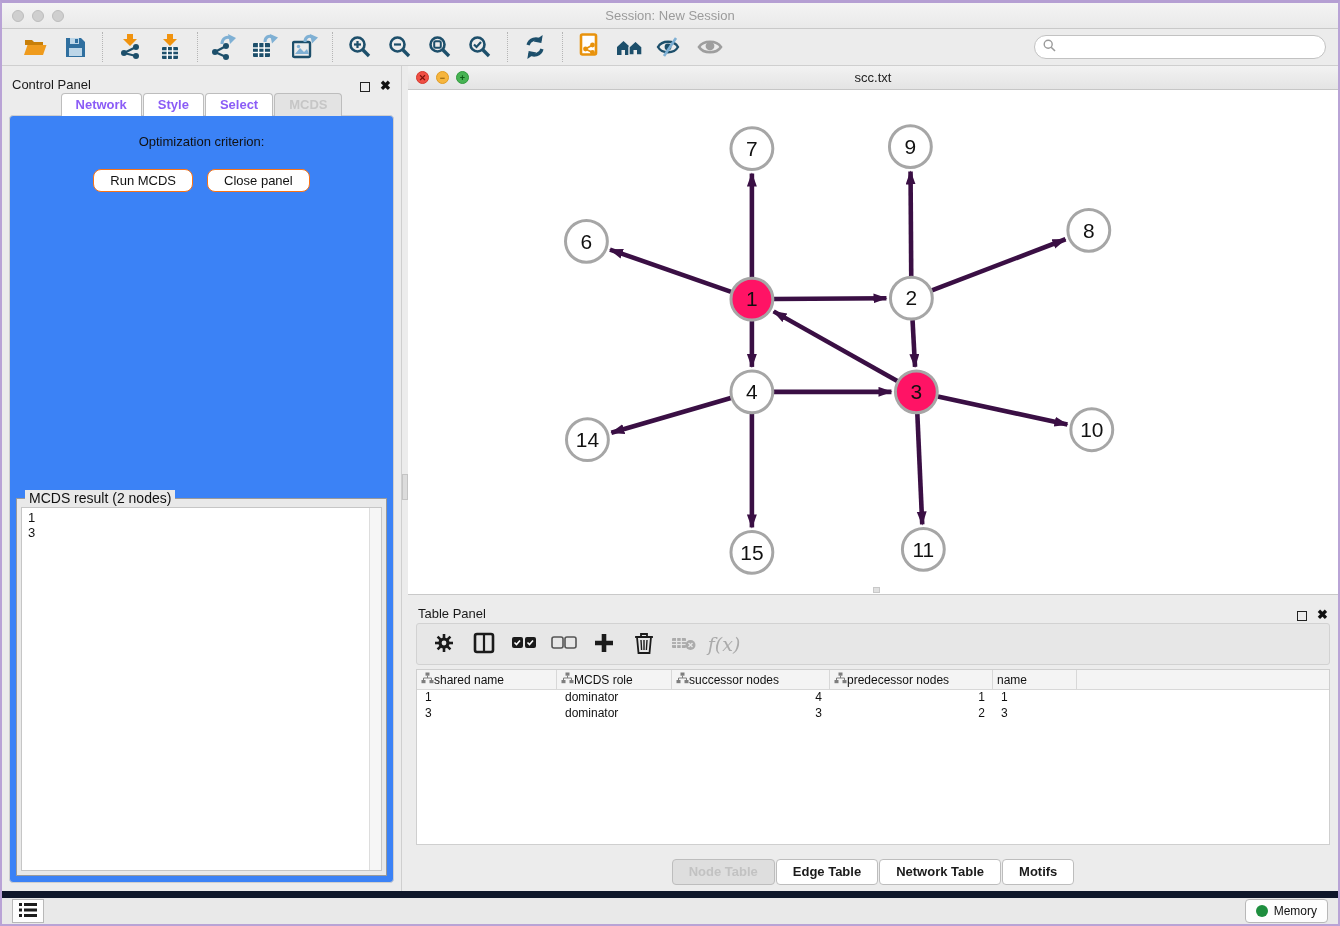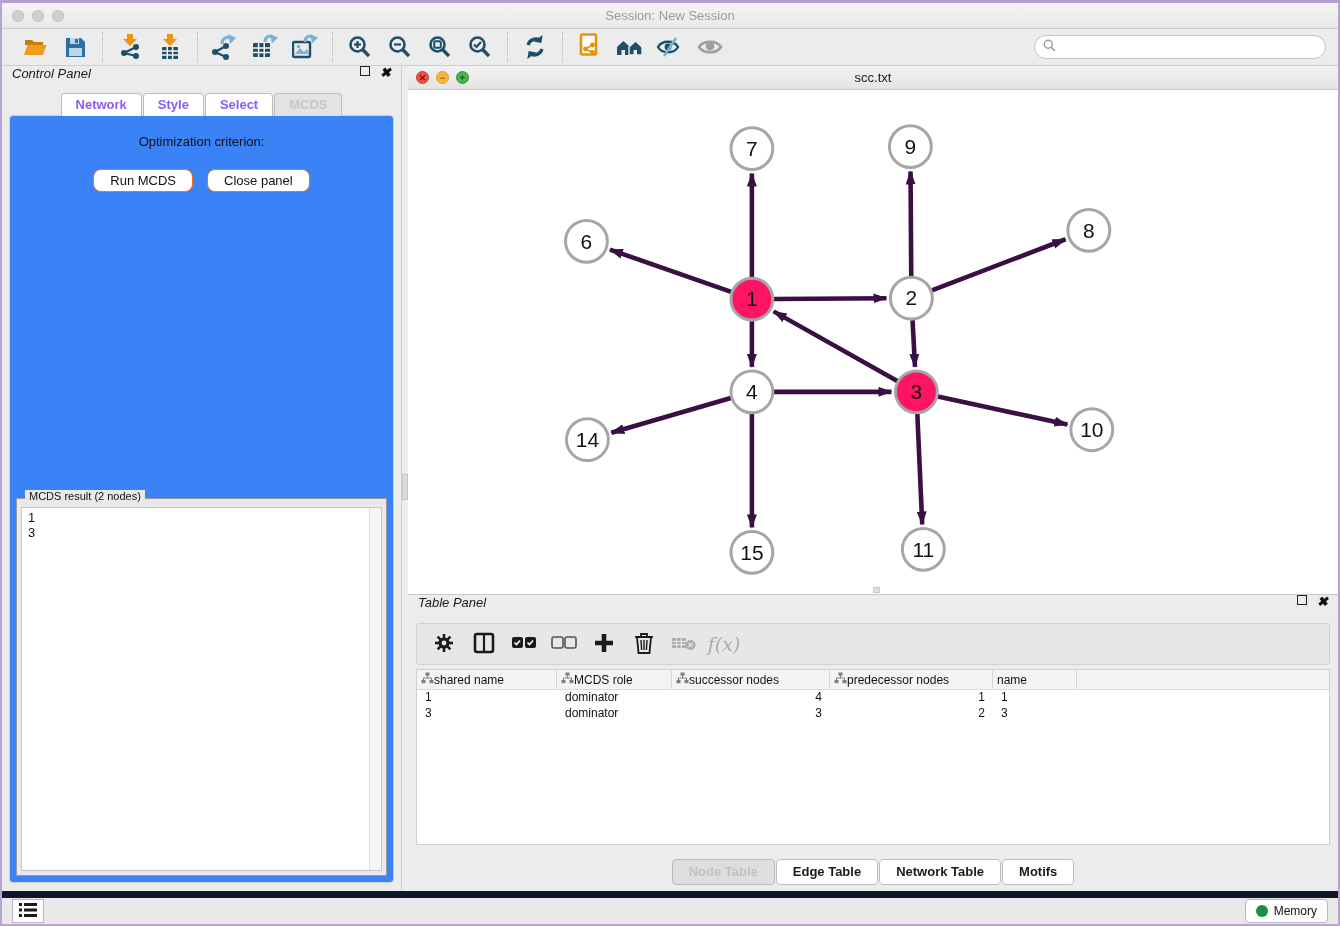--- a/index.html
+++ b/index.html
@@ -24,36 +24,36 @@
   .search-box input { border:none; outline:none; flex:1; font-size:12px; font-family:"Liberation Sans",sans-serif; background:transparent; }
 
   
   .main { flex:1; display:flex; min-height:0; }
   .control-panel { width:400px; background:#ececec; display:flex; flex-direction:column; border-right:1px solid #cfcfcf; }
   .splitter { width:6px; background:#ececec; position:relative; }
   .splitter .grip { position:absolute; left:0; top:408px; width:6px; height:26px; background:#dcdcdc; border:1px solid #c4c4c4; }
   .right-area { flex:1; display:flex; flex-direction:column; min-width:0; }
 
   
-  .panel-header { height:26px; display:flex; align-items:flex-start; padding:0 10px; font-size:13px; color:#1a1a1a;font-style:italic; }
+  .panel-header { height:26px; display:flex; align-items:flex-end; padding:0 10px; font-size:13px; color:#1a1a1a; }
   .panel-header .spacer { flex:1; }
   .float-icon { width:10px; height:10px; border:1.5px solid #222; margin-right:10px; }
   .close-icon { font-size:13px; font-weight:bold; color:#111; line-height:1; }
   .cp-tabs { display:flex; justify-content:center; gap:1px; position:relative; top:1px; }
   .cp-tab { padding:3px 14px 4px; background:#fff; border:1px solid #bdbdbd; border-bottom:none; border-radius:4px 4px 0 0; font-weight:bold; font-size:13px; color:#8b5cf6; }
   .cp-tab.sel { background:#e3e3e3; color:#c6c6c6; }
   .cp-body { flex:1; margin:0 7px 8px; background:#3b82f6; border:1px solid #cfcfcf; border-radius:4px; padding-top:18px; display:flex; flex-direction:column; min-height:0; }
   .opt-label { text-align:center; font-size:13px; color:#111; margin-bottom:9px; }
   .select-box { margin:0 38px; height:23px; background:#fff; border:1px solid #ababab; border-radius:5px; display:flex; align-items:center; padding:0 6px 0 10px; font-size:13px; color:#111; }
   .select-box .sel-val { flex:1; }
   .stepper { display:flex; flex-direction:column; line-height:4px; font-size:8px; color:#444; }
   .btn-row { display:flex; justify-content:center; gap:14px; margin-top:11px; }
   .push-btn { background:#fff; border:1px solid #f97316; border-radius:8px; padding:3px 16px; font-size:13px; color:#111; }
   .result-group { margin:auto 6px 6px; position:relative; border:1px solid #9a9a9a; height:378px; background:#e9e9e9; }
-  .result-title { position:absolute; top:-9px; left:8px; background:#e9e9e9; padding:0 4px; font-size:11px; color:#111; }
+  .result-title { position:absolute; top:-9px; left:8px; background:#e9e9e9; padding:0 4px; font-size:14px; color:#111; }
   .result-area { position:absolute; inset:8px 4px 4px 4px; background:#fff; border:1px solid #c6c6c6; display:flex; }
   .result-text { flex:1; font-family:"Liberation Sans",sans-serif; font-size:13px; color:#111; padding:2px 6px; white-space:pre; }
   .result-scroll { width:12px; background:#f6f6f6; border-left:1px solid #ddd; }
 
   
   .net-window { height:529px; display:flex; flex-direction:column; border-bottom:1px solid #c9c9c9; }
   .net-titlebar { height:24px; background:linear-gradient(#f2f2f2,#e4e4e4); border-bottom:1px solid #c6c6c6; position:relative; display:flex; align-items:center; justify-content:center; }
   .net-traffic { position:absolute; left:8px; top:5px; display:flex; gap:7px; }
   .net-traffic span { width:13px; height:13px; border-radius:50%; font-size:9px; font-weight:bold; display:flex; align-items:center; justify-content:center; }
   .tl-close { background:#ef4f44; border:1px solid #d5372c; color:#7c100a; }

